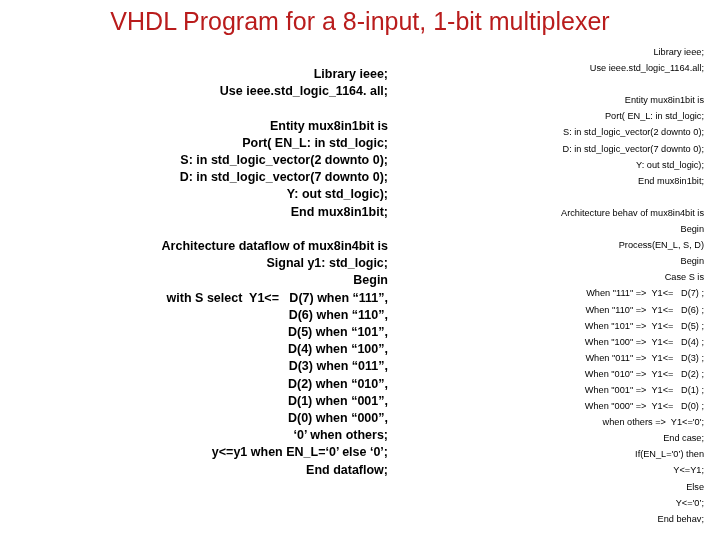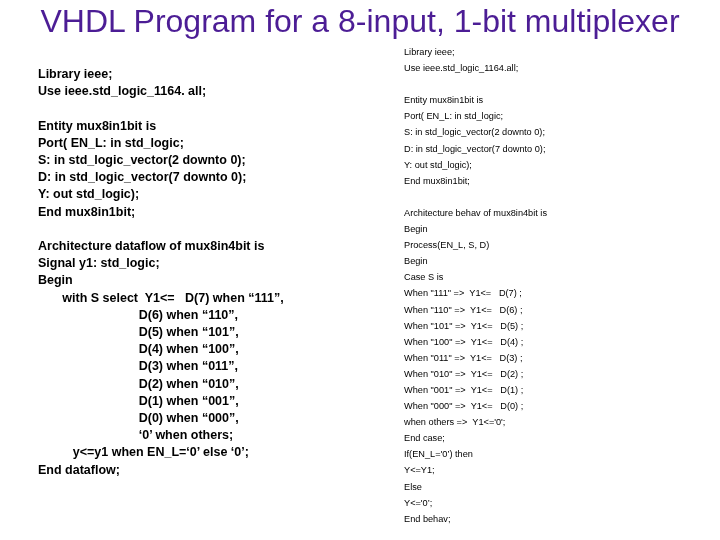--- a/index.html
+++ b/index.html
@@ -15,25 +15,25 @@
     overflow: hidden;
     font-family: "Liberation Sans", sans-serif;
     color: #000000;
   }
   #slide-title {
     position: absolute;
     left: 0;
     top: 6px;
     width: 720px;
     text-align: center;
-    font-size: 32px;
+    font-size: 25px;
     font-weight: 400;
     line-height: 30px;
     letter-spacing: 0px;
-    color: #4c1d95;
+    color: #b91c1c;
     white-space: nowrap;
   }
   
   #left-code {
     position: absolute;
     left: 38px;
     top: 66px;
     width: 350px;
     font-size: 12.5px;
     font-weight: bold;
@@ -49,20 +49,21 @@
     width: 300px;
     font-size: 9.2px;
     font-weight: normal;
     line-height: 16.1px;
     white-space: pre;
     color: #000000;
   }
   .code-line {
     display: block;
     white-space: pre;
+    text-align: right;
   }
   .blank {
     display: block;
     white-space: pre;
   }
 </style>
 </head>
 <body>
 
 <div id="slide">

